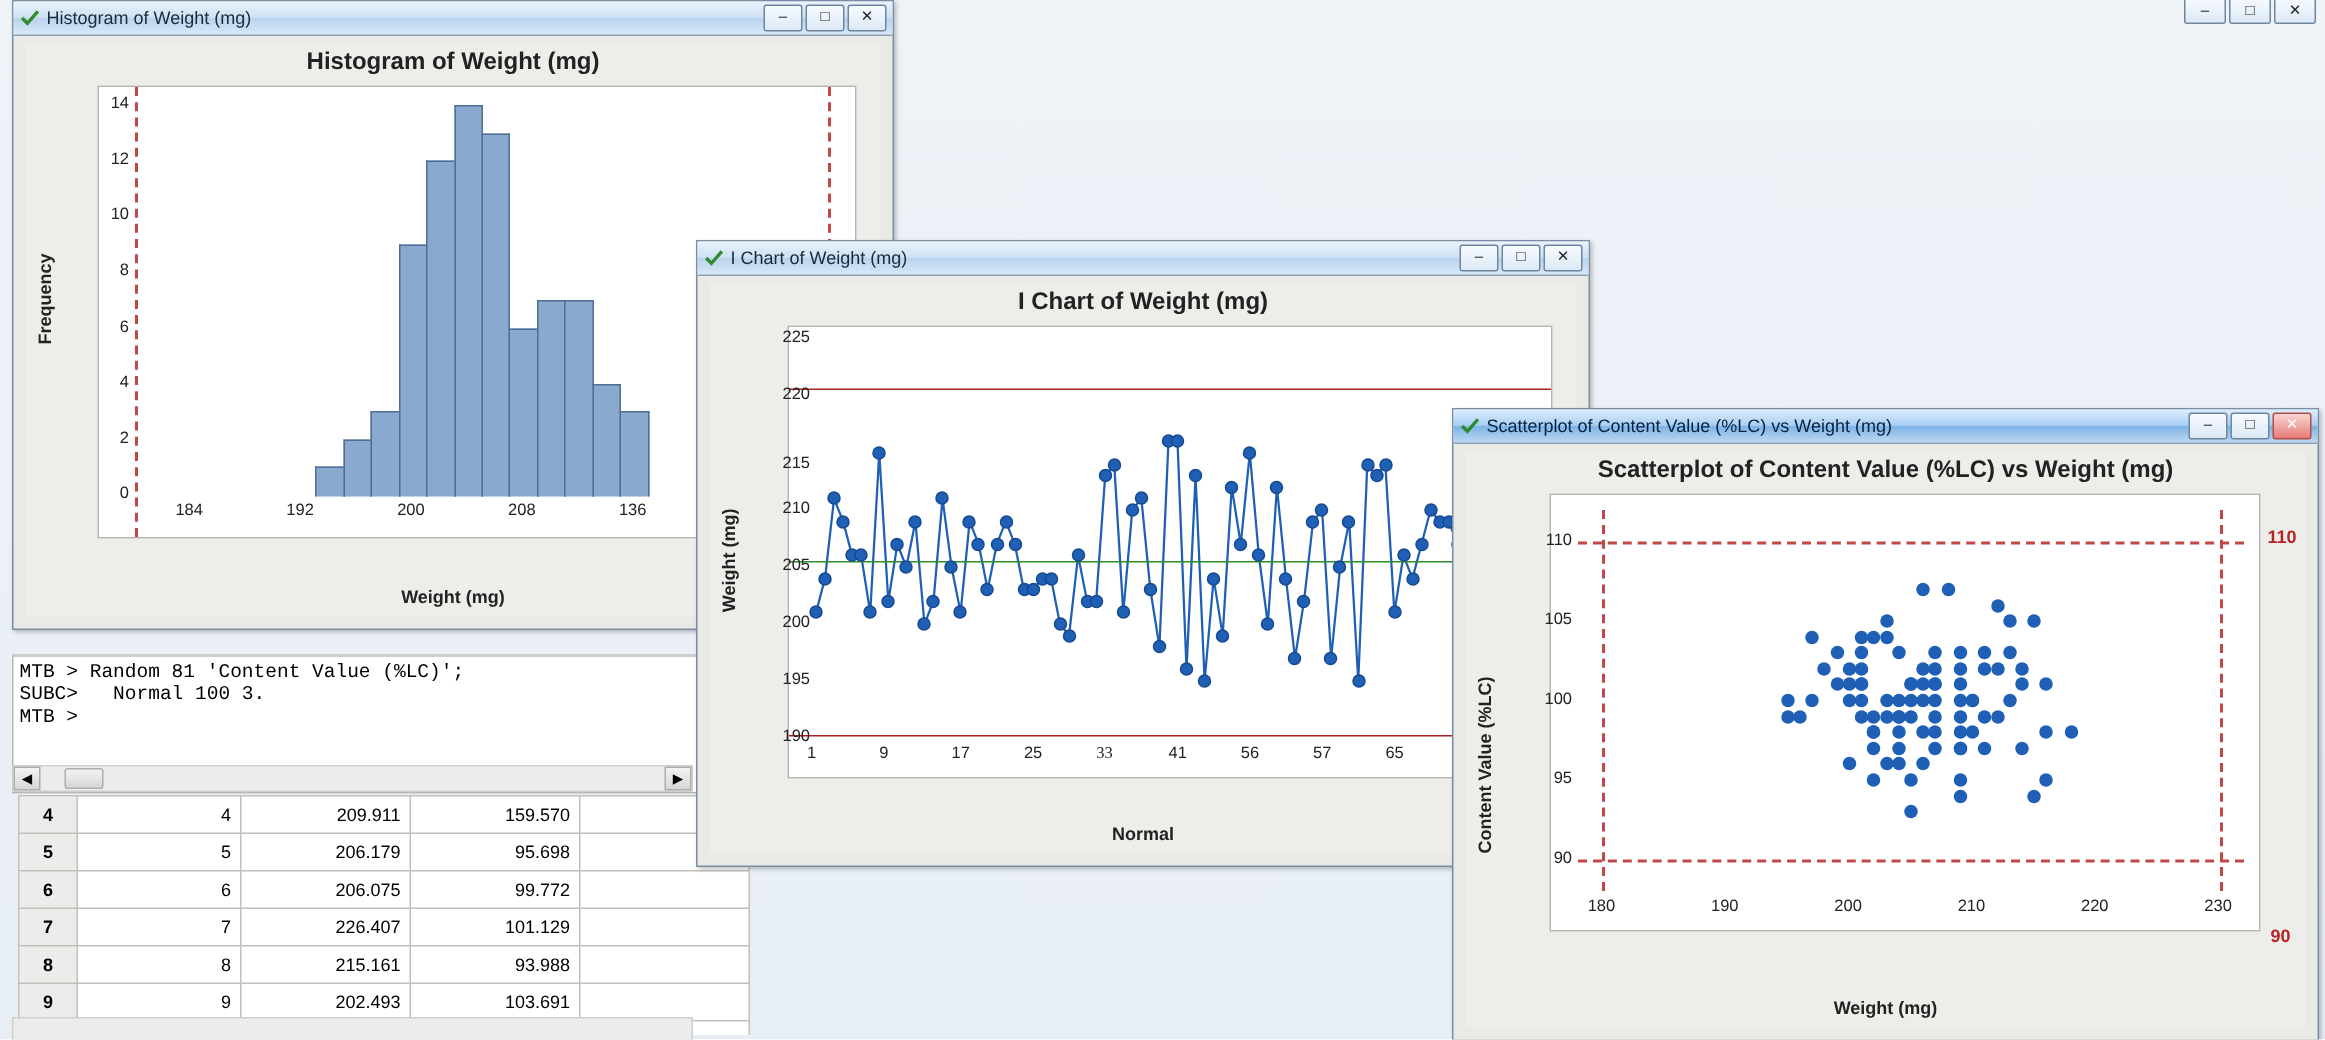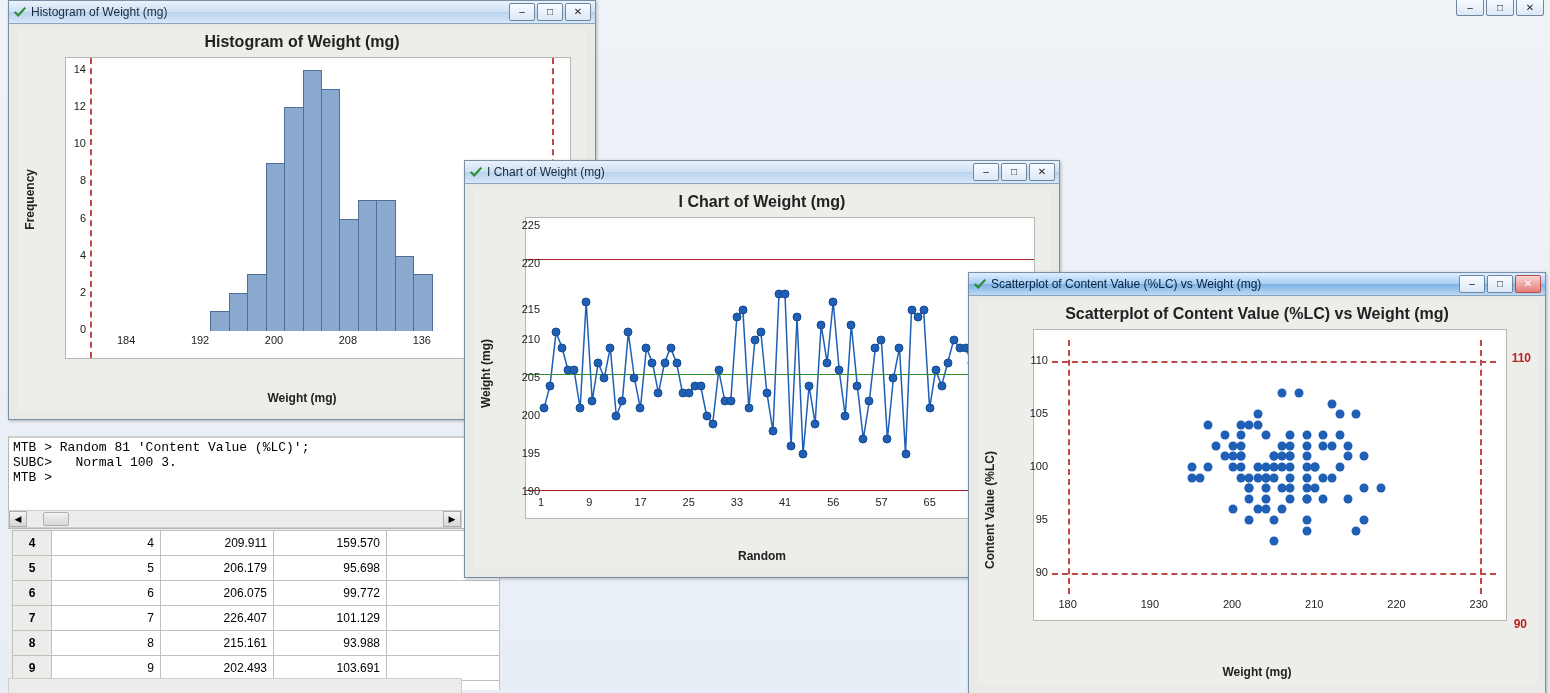--- a/index.html
+++ b/index.html
@@ -308,29 +308,29 @@
           <div class="tick" style="right: 494px; top: 191px;">200</div>
           <div class="tick" style="right: 494px; top: 153px;">205</div>
           <div class="tick" style="right: 494px; top: 115px;">210</div>
           <div class="tick" style="right: 494px; top: 85px; text-align: right;">215</div>
           <div class="tick" style="right: 494px; top: 39px;">220</div>
           <div class="tick" style="right: 494px; top: 1px;">225</div>
           <div class="tick" style="left: 12px; top: 278px;">1</div>
           <div class="tick" style="left: 60.2px; top: 278px;">9</div>
           <div class="tick" style="left: 108.4px; top: 278px;">17</div>
           <div class="tick" style="left: 156.6px; top: 278px;">25</div>
-          <div class="tick" style="left: 204.8px; top: 278px;">33</div>
+          <div class="tick" style="left: 204.8px; top: 278px; font-family: Liberation Serif, serif;">33</div>
           <div class="tick" style="left: 253px; top: 278px;">41</div>
           <div class="tick" style="left: 301.2px; top: 278px;">56</div>
           <div class="tick" style="left: 349.4px; top: 278px;">57</div>
           <div class="tick" style="left: 397.6px; top: 278px;">65</div>
           <div class="tick" style="left: 445.8px; top: 278px;">73</div>
         </div>
       <div class="axlbl rot" style="left:6px;top:150px;">Weight (mg)</div>
-      <div class="axlbl" style="left:0;right:0;text-align:center;bottom:6px;">Random</div>
+      <div class="axlbl" style="left:0;right:0;text-align:center;bottom:6px;">Normal</div>
     </div>
   </div>
 
   <div class="win" style="left:968px;top:272px;width:576px;height:420px;">
     <div class="titlebar active">
       <span class="ticon">
           <svg viewBox="0 0 16 16" width="14" height="14">
             <path d="M2 8 l4 4 l8 -9" fill="none" stroke="#2e8b2e" stroke-width="2.5"></path>
           </svg>
         </span>

